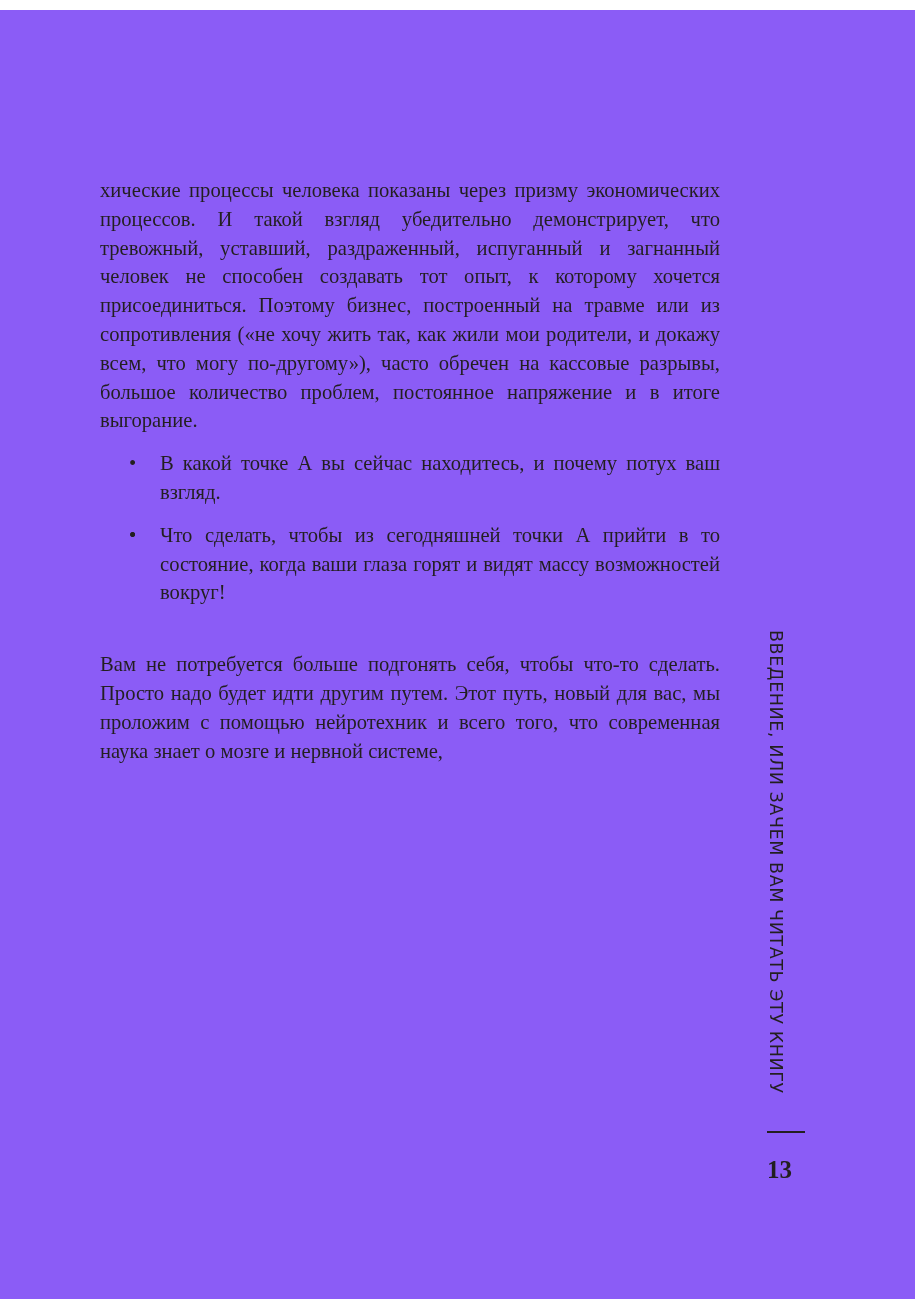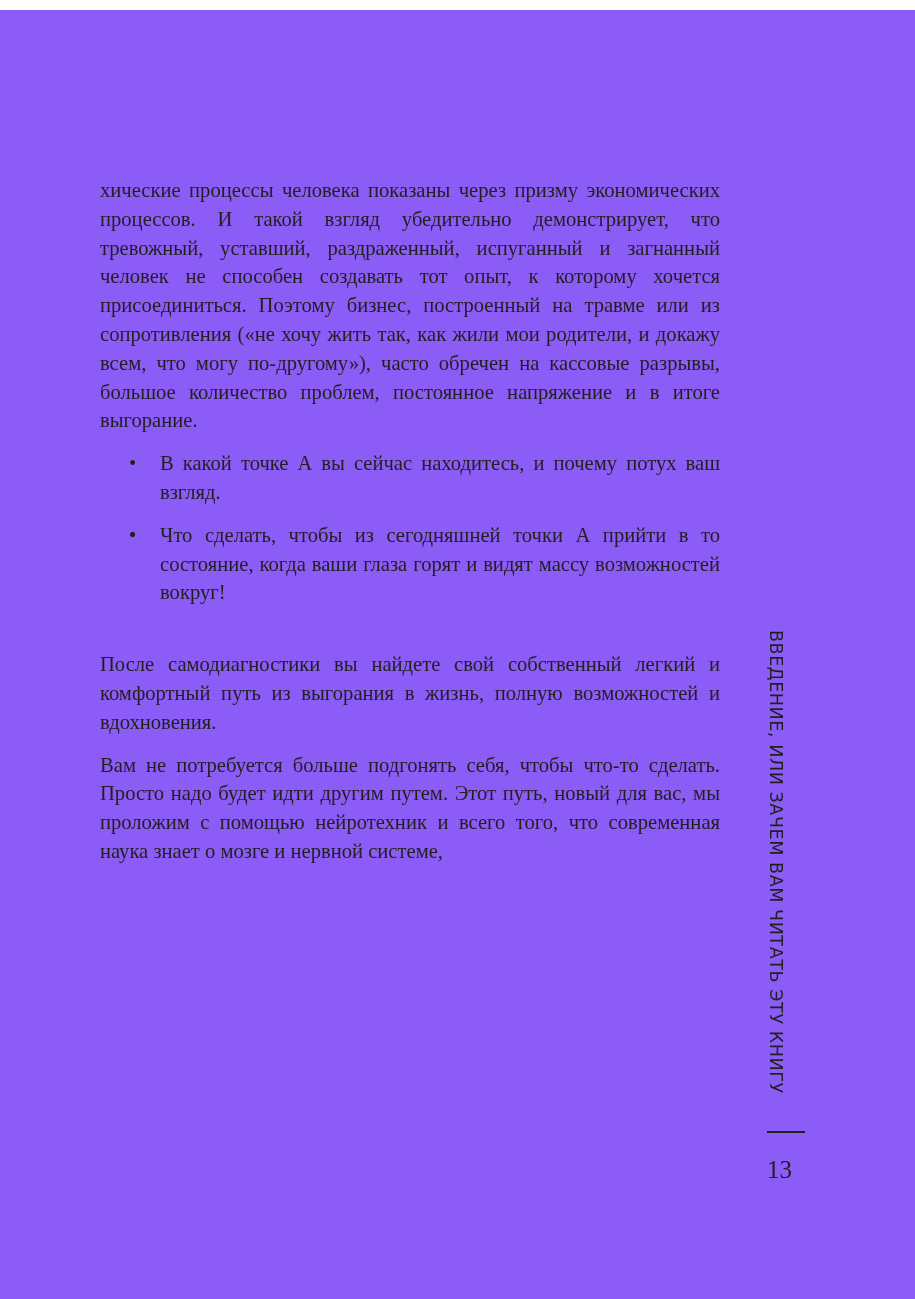--- a/index.html
+++ b/index.html
@@ -76,20 +76,21 @@
       background: #231f20;
     }
     .page-number {
       position: absolute;
       left: 767px;
       top: 1145px;
       font-family: "Liberation Serif", "DejaVu Serif", serif;
       font-size: 25px;
       line-height: 30px;
       color: #231f20;
+      font-weight: bold;
     }
   </style>
 </head>
 <body>
 
 <div class="page">
 
   <div class="text-block">
     <p class="para gap-after">хические процессы человека показаны через призму экономических процессов. И такой взгляд убедительно демонстрирует, что тревожный, уставший, раздраженный, испуганный и загнанный человек не способен создавать тот опыт, к которому хочется присоединиться. Поэтому бизнес, построенный на травме или из сопротивления («не хочу жить так, как жили мои родители, и докажу всем, что могу по-другому»), часто обречен на кассовые разрывы, большое количество проблем, постоянное напряжение и в итоге выгорание.</p>
 
@@ -100,21 +101,20 @@
       </li>
       <li>
         <span class="bullet">•</span>
       </li>
       <li style="margin-bottom:43px;">
         <span class="bullet">•</span>
         <span>Что сделать, чтобы из сегодняшней точки А прийти в то состояние, когда ваши глаза горят и видят массу возможностей вокруг!</span>
       </li>
     </ul>
 
-    <p class="para gap-after">После самодиагностики вы найдете свой собственный легкий и комфортный путь из выгорания в жизнь, полную возможностей и вдохновения.</p>
     <p class="para">Вам не потребуется больше подгонять себя, чтобы что-то сделать. Просто надо будет идти другим путем. Этот путь, новый для вас, мы проложим с помощью нейротехник и всего того, что современная наука знает о мозге и нервной системе,</p>
   </div>
 
   <div class="running-head">ВВЕДЕНИЕ, ИЛИ ЗАЧЕМ ВАМ ЧИТАТЬ ЭТУ КНИГУ</div>
   <div class="rule"></div>
   <div class="page-number">13</div>
 
 </div>
 
 </body></html>

